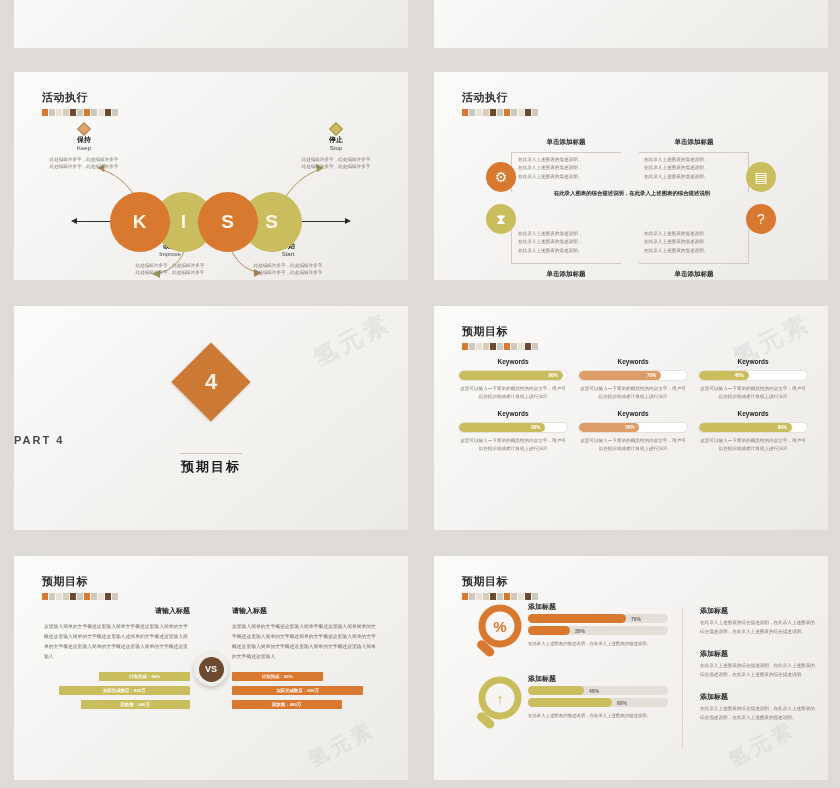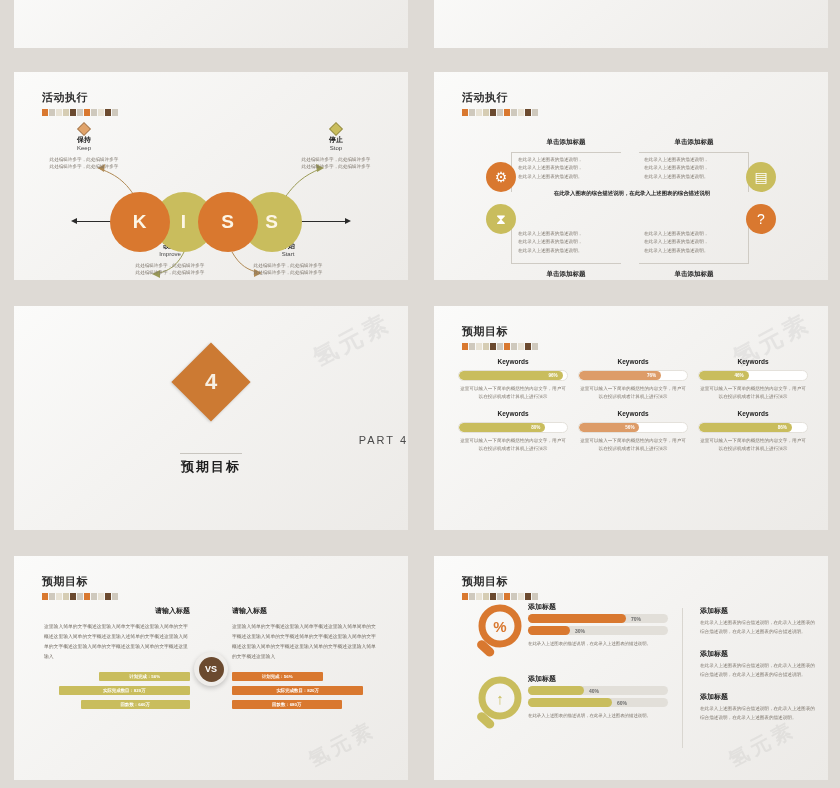--- a/index.html
+++ b/index.html
@@ -107,22 +107,22 @@
     position:absolute; left:50%; top:48px; width:56px;height:56px;
     margin-left:-28px; background:#cc7a33; transform:rotate(45deg);
     box-shadow:0 1px 3px rgba(0,0,0,.18);
   }
   .dia-num{
     position:absolute; left:50%; top:48px; width:56px;height:56px;
     margin-left:-28px; display:flex;align-items:center;justify-content:center;
     color:#f7efe2; font-size:22px; font-weight:bold;
   }
   .part-lbl{
-    position:absolute; left:0; top:128px; width:100%; text-align:right;
-    font-size:11px; color:#4a4a4a; letter-spacing:2px;
+    position:absolute; left:0; top:128px; width:100%; text-align:left;
+    font-size:11px; color:#4a4a4a; letter-spacing:2px;font-weight:bold;
   }
   .part-rule{ position:absolute; left:50%; margin-left:-31px; top:147px; width:62px;height:1px; background:#c8c5bf;}
   .part-cn{
     position:absolute; left:0; top:152px; width:100%; text-align:center;
     font-size:13px; font-weight:bold; color:#1f1f1f; letter-spacing:2px;
   }
 
   
   .kw-grid{
     position:absolute; left:24px; top:52px; width:350px;

